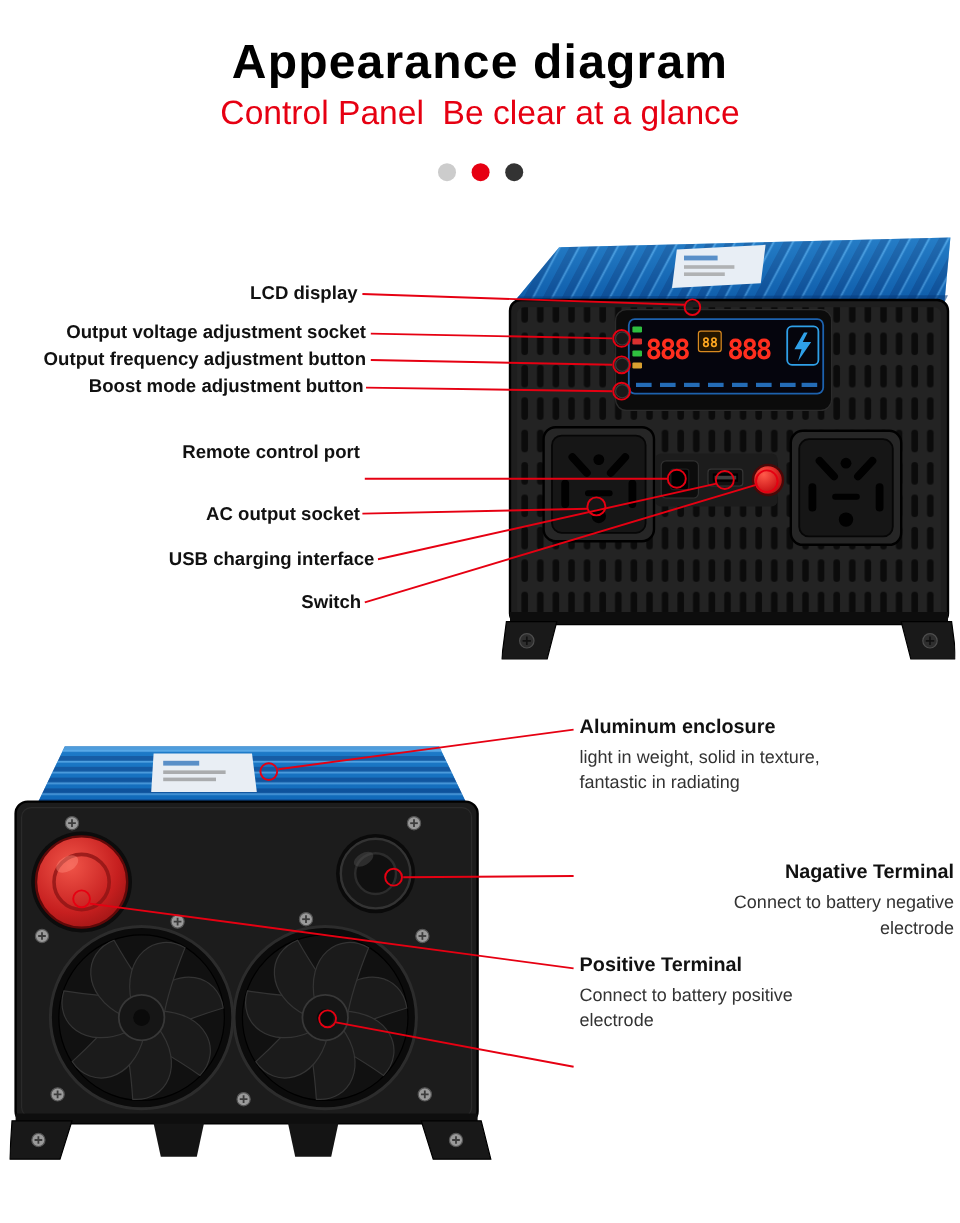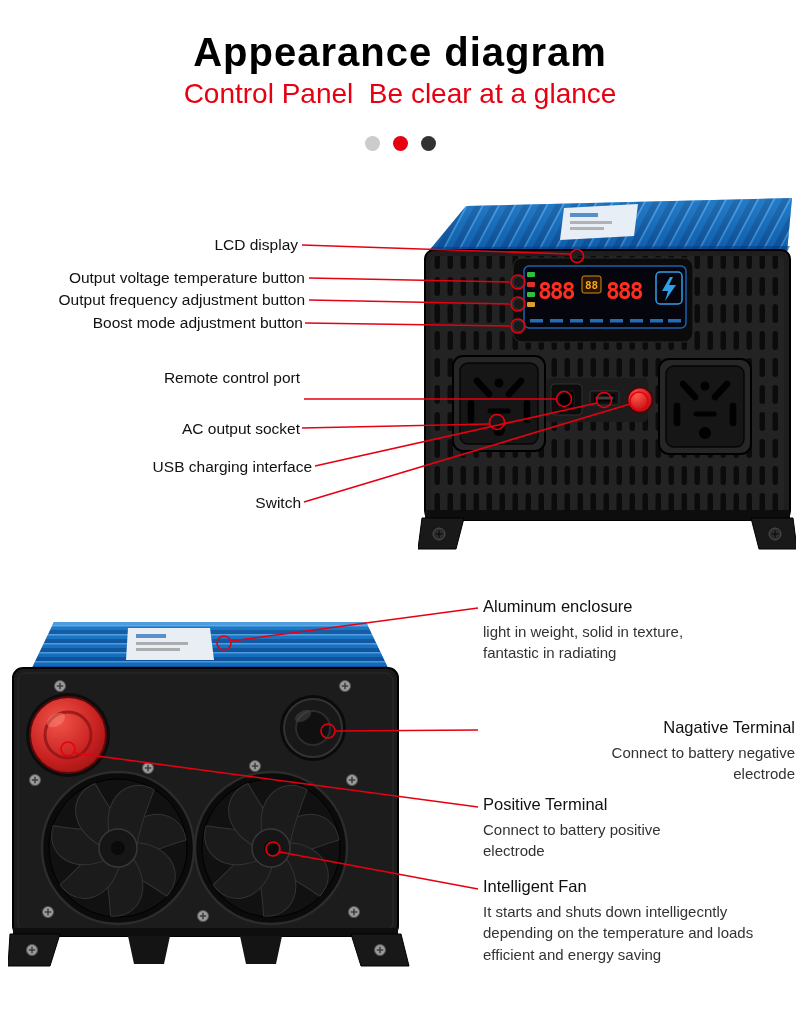--- a/index.html
+++ b/index.html
@@ -5,23 +5,23 @@
   * { margin:0; padding:0; box-sizing:border-box; }
   html,body { background:#fff; }
   body { font-family:"Liberation Sans", sans-serif; }
   .page { position:relative; width:800px; height:1000px; margin:0 auto; background:#fff; overflow:hidden; }
   .title { position:absolute; top:30px; left:0; width:100%; text-align:center;
            font-size:40px; font-weight:bold; color:#000; letter-spacing:1px; }
   .subtitle { position:absolute; top:78px; left:0; width:100%; text-align:center;
               font-size:28px; color:#e60012; white-space:pre-wrap; }
   .dots { position:absolute; top:136px; left:0; width:100%; display:flex; justify-content:center; gap:13px; }
   .dot { width:15px; height:15px; border-radius:50%; background:#ccc; }
-  .callout-label { position:absolute; font-size:15.5px; font-weight:normal; color:#111; white-space:nowrap; }
+  .callout-label { position:absolute; font-size:15.5px; font-weight:bold; color:#111; white-space:nowrap; }
   .feature { position:absolute; left:483px; width:312px; }
-  .feature h3 { font-size:16.5px; font-weight:normal; color:#111; margin-bottom:5px; }
+  .feature h3 { font-size:16.5px; font-weight:bold; color:#111; margin-bottom:5px; }
   .feature p { font-size:15px; color:#333; line-height:1.42; white-space:pre-line; }
   svg.device { position:absolute; }
   svg.overlay { position:absolute; left:0; top:0; pointer-events:none; }
 </style>
 </head>
 <body>
 
 <div class="page">
 
   <div class="title">Appearance diagram</div>
@@ -232,21 +232,21 @@
     <rect x="5" y="316" width="385" height="8" fill="#0e0e0e"></rect>
     <polygon points="2,322 52,322 42,354 0,354" fill="#181818" stroke="#000"></polygon>
     <polygon points="343,322 393,322 401,354 353,354" fill="#181818" stroke="#000"></polygon>
     <polygon points="120,324 162,324 156,352 126,352" fill="#141414"></polygon>
     <polygon points="232,324 274,324 268,352 238,352" fill="#141414"></polygon>
     <use href="#screwB" x="24" y="338"></use>
     <use href="#screwB" x="372" y="338"></use>
   </svg>
 
   <div class="callout-label" style="top:236px; right:502px;">LCD display</div>
-  <div class="callout-label" style="top:269px; right:495px;">Output voltage temperature button</div>
+  <div class="callout-label" style="top:269px; right:495px;">Output voltage adjustment socket</div>
   <div class="callout-label" style="top:314px; right:497px;">Boost mode adjustment button</div>
   <div class="callout-label" style="top:291px; right:495px;">Output frequency adjustment button</div>
   <div class="callout-label" style="top:369px; right:500px;">Remote control port</div>
   <div class="callout-label" style="top:420px; right:500px;">AC output socket</div>
   <div class="callout-label" style="top:458px; right:488px;">USB charging interface</div>
   <div class="callout-label" style="top:494px; right:499px;">Switch</div>
 
   <div class="feature" style="top:597px;">
     <h3>Aluminum enclosure</h3>
     <p>light in weight, solid in texture,
@@ -254,26 +254,20 @@
   </div>
   <div class="feature" style="top:718px;text-align:right;">
     <h3>Nagative Terminal</h3>
     <p>Connect to battery negative
 electrode</p>
   </div>
   <div class="feature" style="top:795px;">
     <h3>Positive Terminal</h3>
     <p>Connect to battery positive
 electrode</p>
-  </div>
-  <div class="feature" style="top:877px;">
-    <h3>Intelligent Fan</h3>
-    <p>It starts and shuts down intelligecntly
-depending on the temperature and loads
-efficient and energy saving</p>
   </div>
 
   <svg class="overlay" width="800" height="1019" viewBox="0 0 800 1019">
     <g stroke="#e60012" stroke-width="1.6" fill="none">
       <line x1="302" y1="245" x2="570" y2="254"></line>
         <circle cx="577" cy="256" r="6.5"></circle>
       <line x1="309" y1="278" x2="510" y2="282"></line>
         <circle cx="518" cy="282" r="7"></circle>
       <line x1="309" y1="300" x2="510" y2="304"></line>
         <circle cx="518" cy="304" r="7"></circle>

